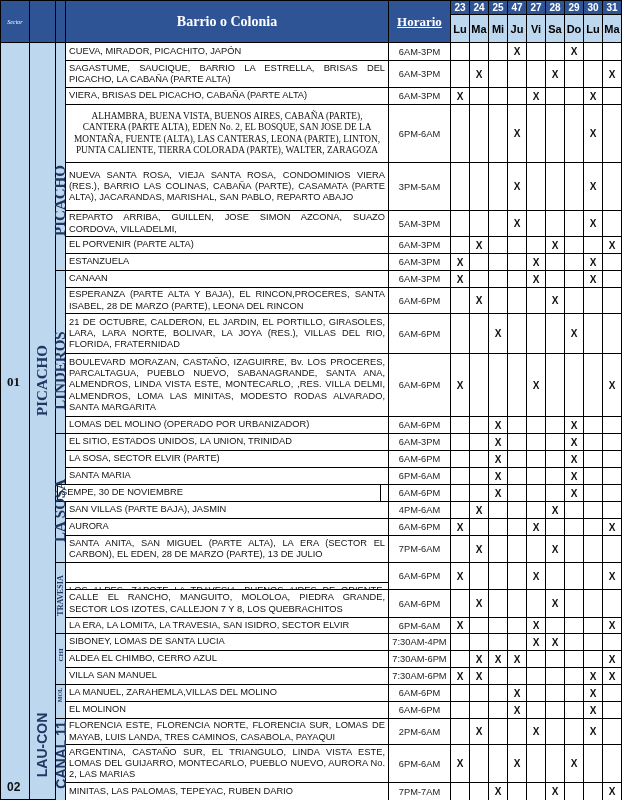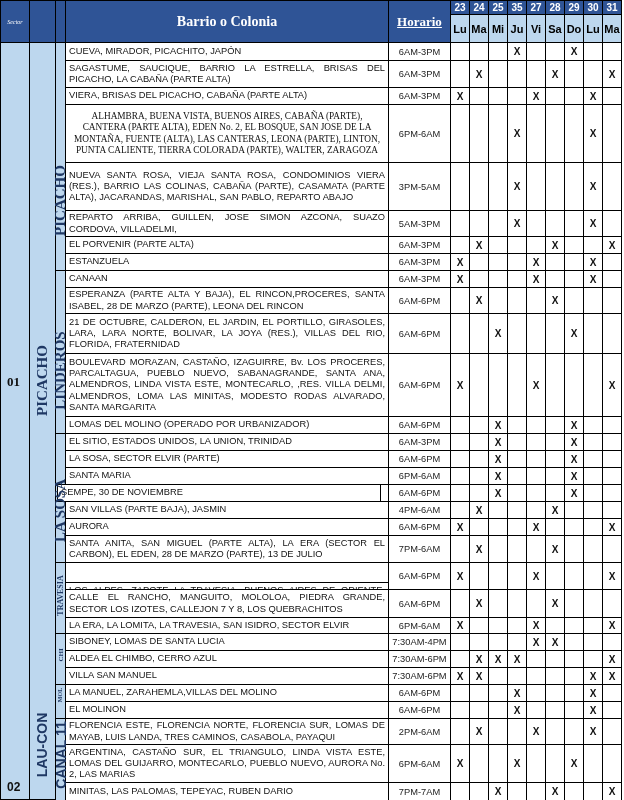--- a/index.html
+++ b/index.html
@@ -34,21 +34,21 @@
   <div class="hdr" style="left:388px;top:0;width:63px;height:43px;display:flex;align-items:center;justify-content:center;">
     <span class="serif" style="font-size:13px;font-weight:bold;text-decoration:underline;">Horario</span>
   </div>
   <div id="date-headers">
       <div class="hdr-num" style="left: 450px; top: 0px; width: 20px; height: 15px;">23</div>
       <div class="hdr-light" style="left: 450px; top: 14px; width: 20px; height: 29px;">Lu</div>
       <div class="hdr-num" style="left: 469px; top: 0px; width: 20px; height: 15px;">24</div>
       <div class="hdr-light" style="left: 469px; top: 14px; width: 20px; height: 29px;">Ma</div>
       <div class="hdr-num" style="left: 488px; top: 0px; width: 20px; height: 15px;">25</div>
       <div class="hdr-light" style="left: 488px; top: 14px; width: 20px; height: 29px;">Mi</div>
-      <div class="hdr-num" style="left: 507px; top: 0px; width: 20px; height: 15px;">35</div>
+      <div class="hdr-num" style="left: 507px; top: 0px; width: 20px; height: 15px;">47</div>
       <div class="hdr-light" style="left: 507px; top: 14px; width: 20px; height: 29px;">Ju</div>
       <div class="hdr-num" style="left: 526px; top: 0px; width: 20px; height: 15px;">27</div>
       <div class="hdr-light" style="left: 526px; top: 14px; width: 20px; height: 29px;">Vi</div>
       <div class="hdr-num" style="left: 545px; top: 0px; width: 20px; height: 15px;">28</div>
       <div class="hdr-light" style="left: 545px; top: 14px; width: 20px; height: 29px;">Sa</div>
       <div class="hdr-num" style="left: 564px; top: 0px; width: 20px; height: 15px;">29</div>
       <div class="hdr-light" style="left: 564px; top: 14px; width: 20px; height: 29px;">Do</div>
       <div class="hdr-num" style="left: 583px; top: 0px; width: 20px; height: 15px;">30</div>
       <div class="hdr-light" style="left: 583px; top: 14px; width: 20px; height: 29px;">Lu</div>
       <div class="hdr-num" style="left: 602px; top: 0px; width: 20px; height: 15px;">31</div>

